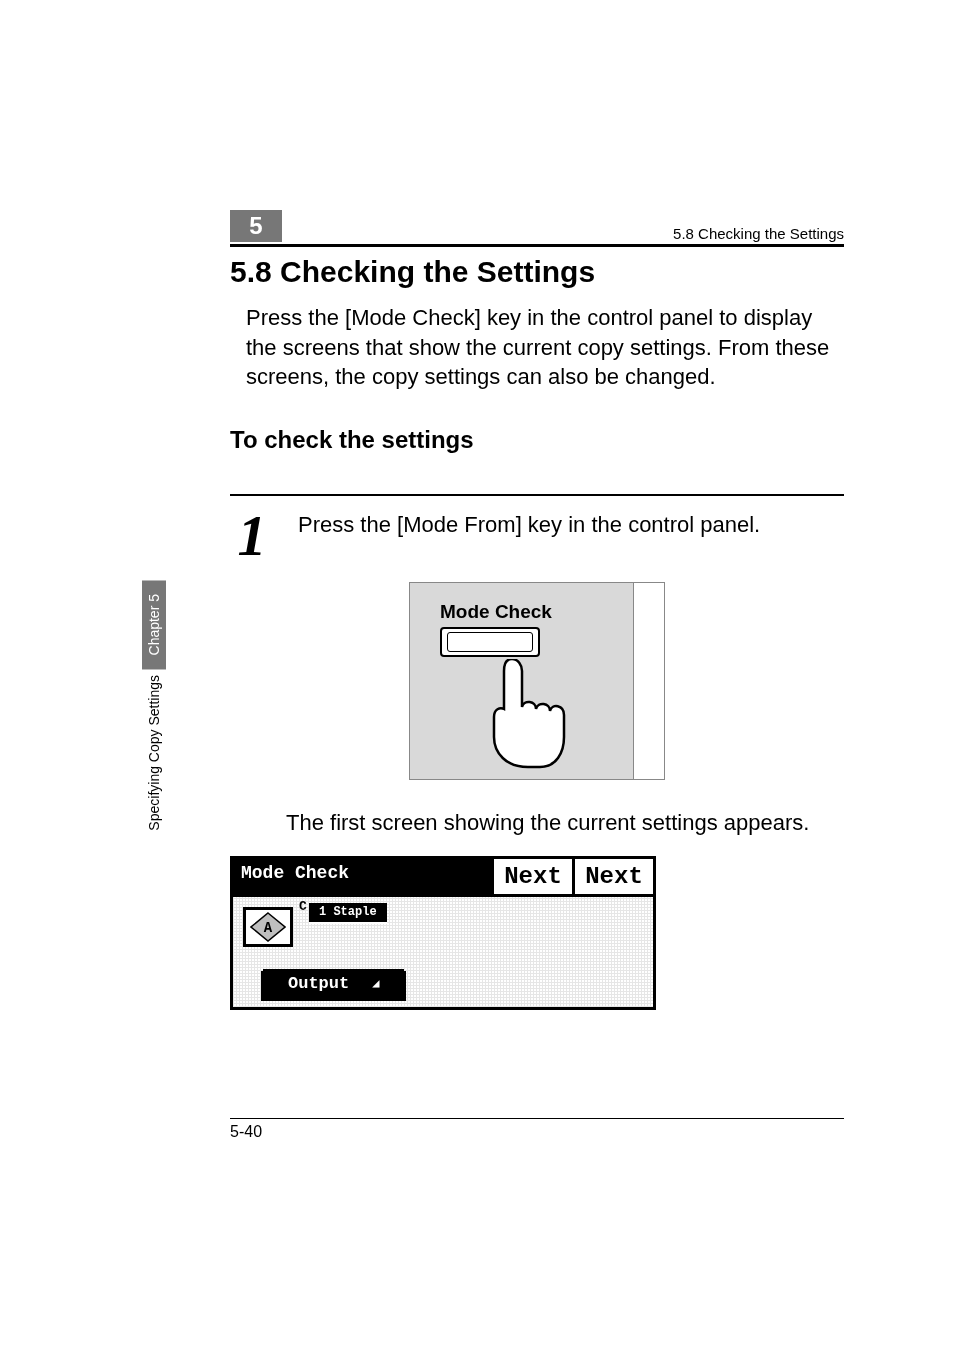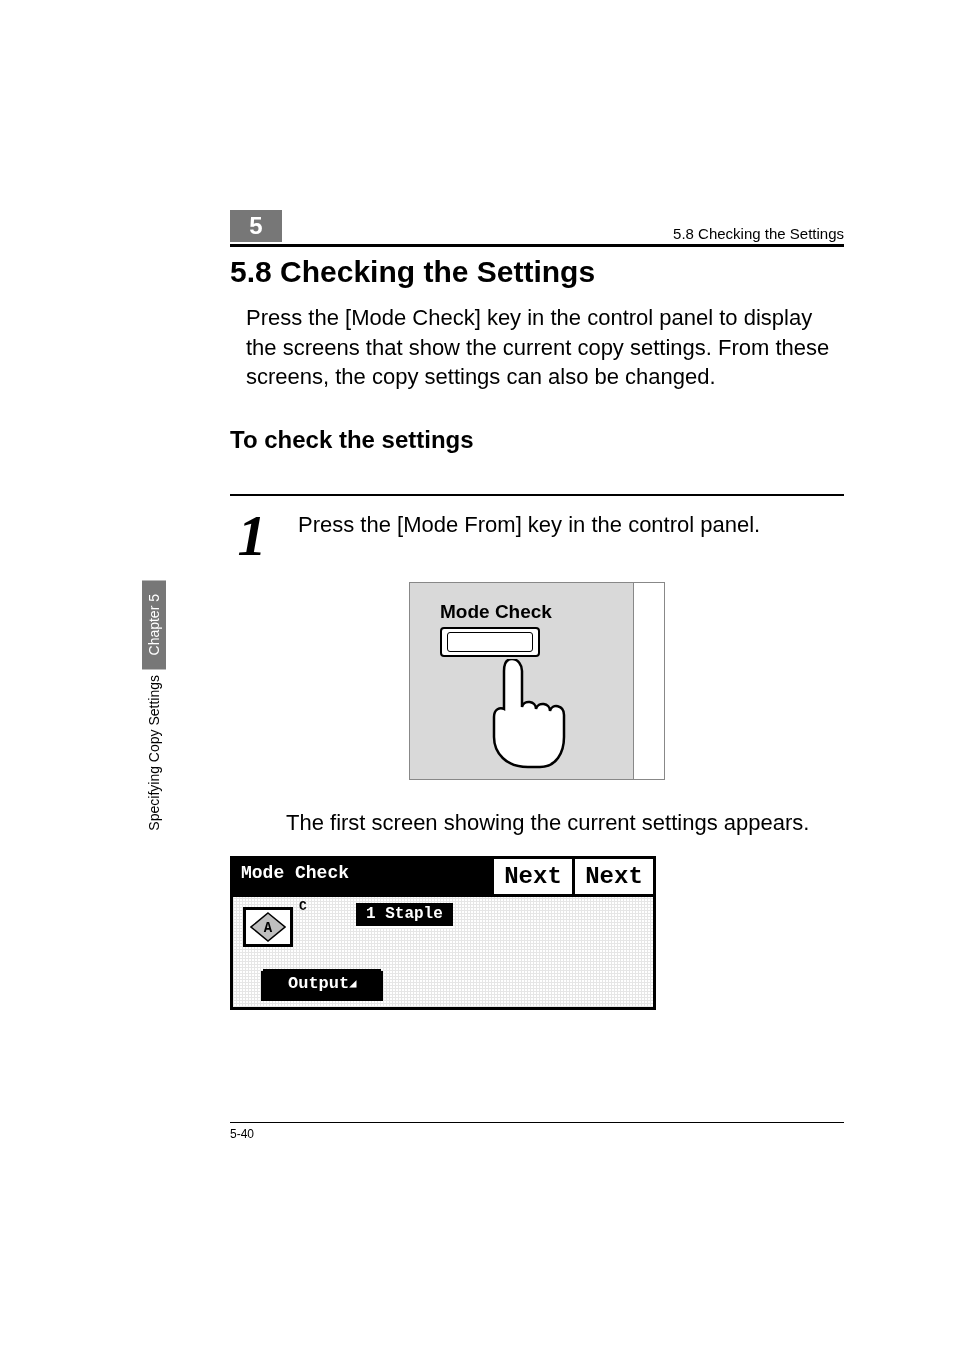--- a/index.html
+++ b/index.html
@@ -188,36 +188,35 @@
     align-items: center;
     justify-content: center;
   }
   .lcd-staple-label {
     position: absolute;
     top: 6px;
     left: 76px;
     background: #000;
     color: #fff;
     padding: 2px 10px 3px 10px;
-    font-size: 16px;
+    font-size: 12px;
     border-bottom: 2px solid #fff;
-    margin-left: 47px;
   }
   .lcd-output-btn {
     position: absolute;
     bottom: 8px;
     left: 30px;
     border: 3px solid #000;
     background: #000;
     color: #fff;
     padding: 2px 22px 3px 22px;
     font-size: 17px;
     display: flex;
     align-items: center;
-    gap: 0;
+    gap: 23px;
     box-shadow: 2px 2px 0 #000, -2px 2px 0 #000;
   }
   .lcd-output-tri {
     font-size: 12px;
     color: #fff;
   }
   .side-tab {
     position: absolute;
     left: 142px;
     top: 580px;
@@ -240,21 +239,21 @@
     padding: 18px 4px 6px 4px;
     color: #000;
   }
   .footer {
     position: absolute;
     left: 230px;
     bottom: 210px;
     right: 110px;
     border-top: 1.5px solid #000;
     padding-top: 4px;
-    font-size: 12px;
+    font-size: 16px;
   }
 </style>
 </head>
 <body>
 
 <div class="page">
 
   <div class="header-row">
     <span class="chapter-tab">5</span>
     <span class="header-title">5.8 Checking the Settings</span>

